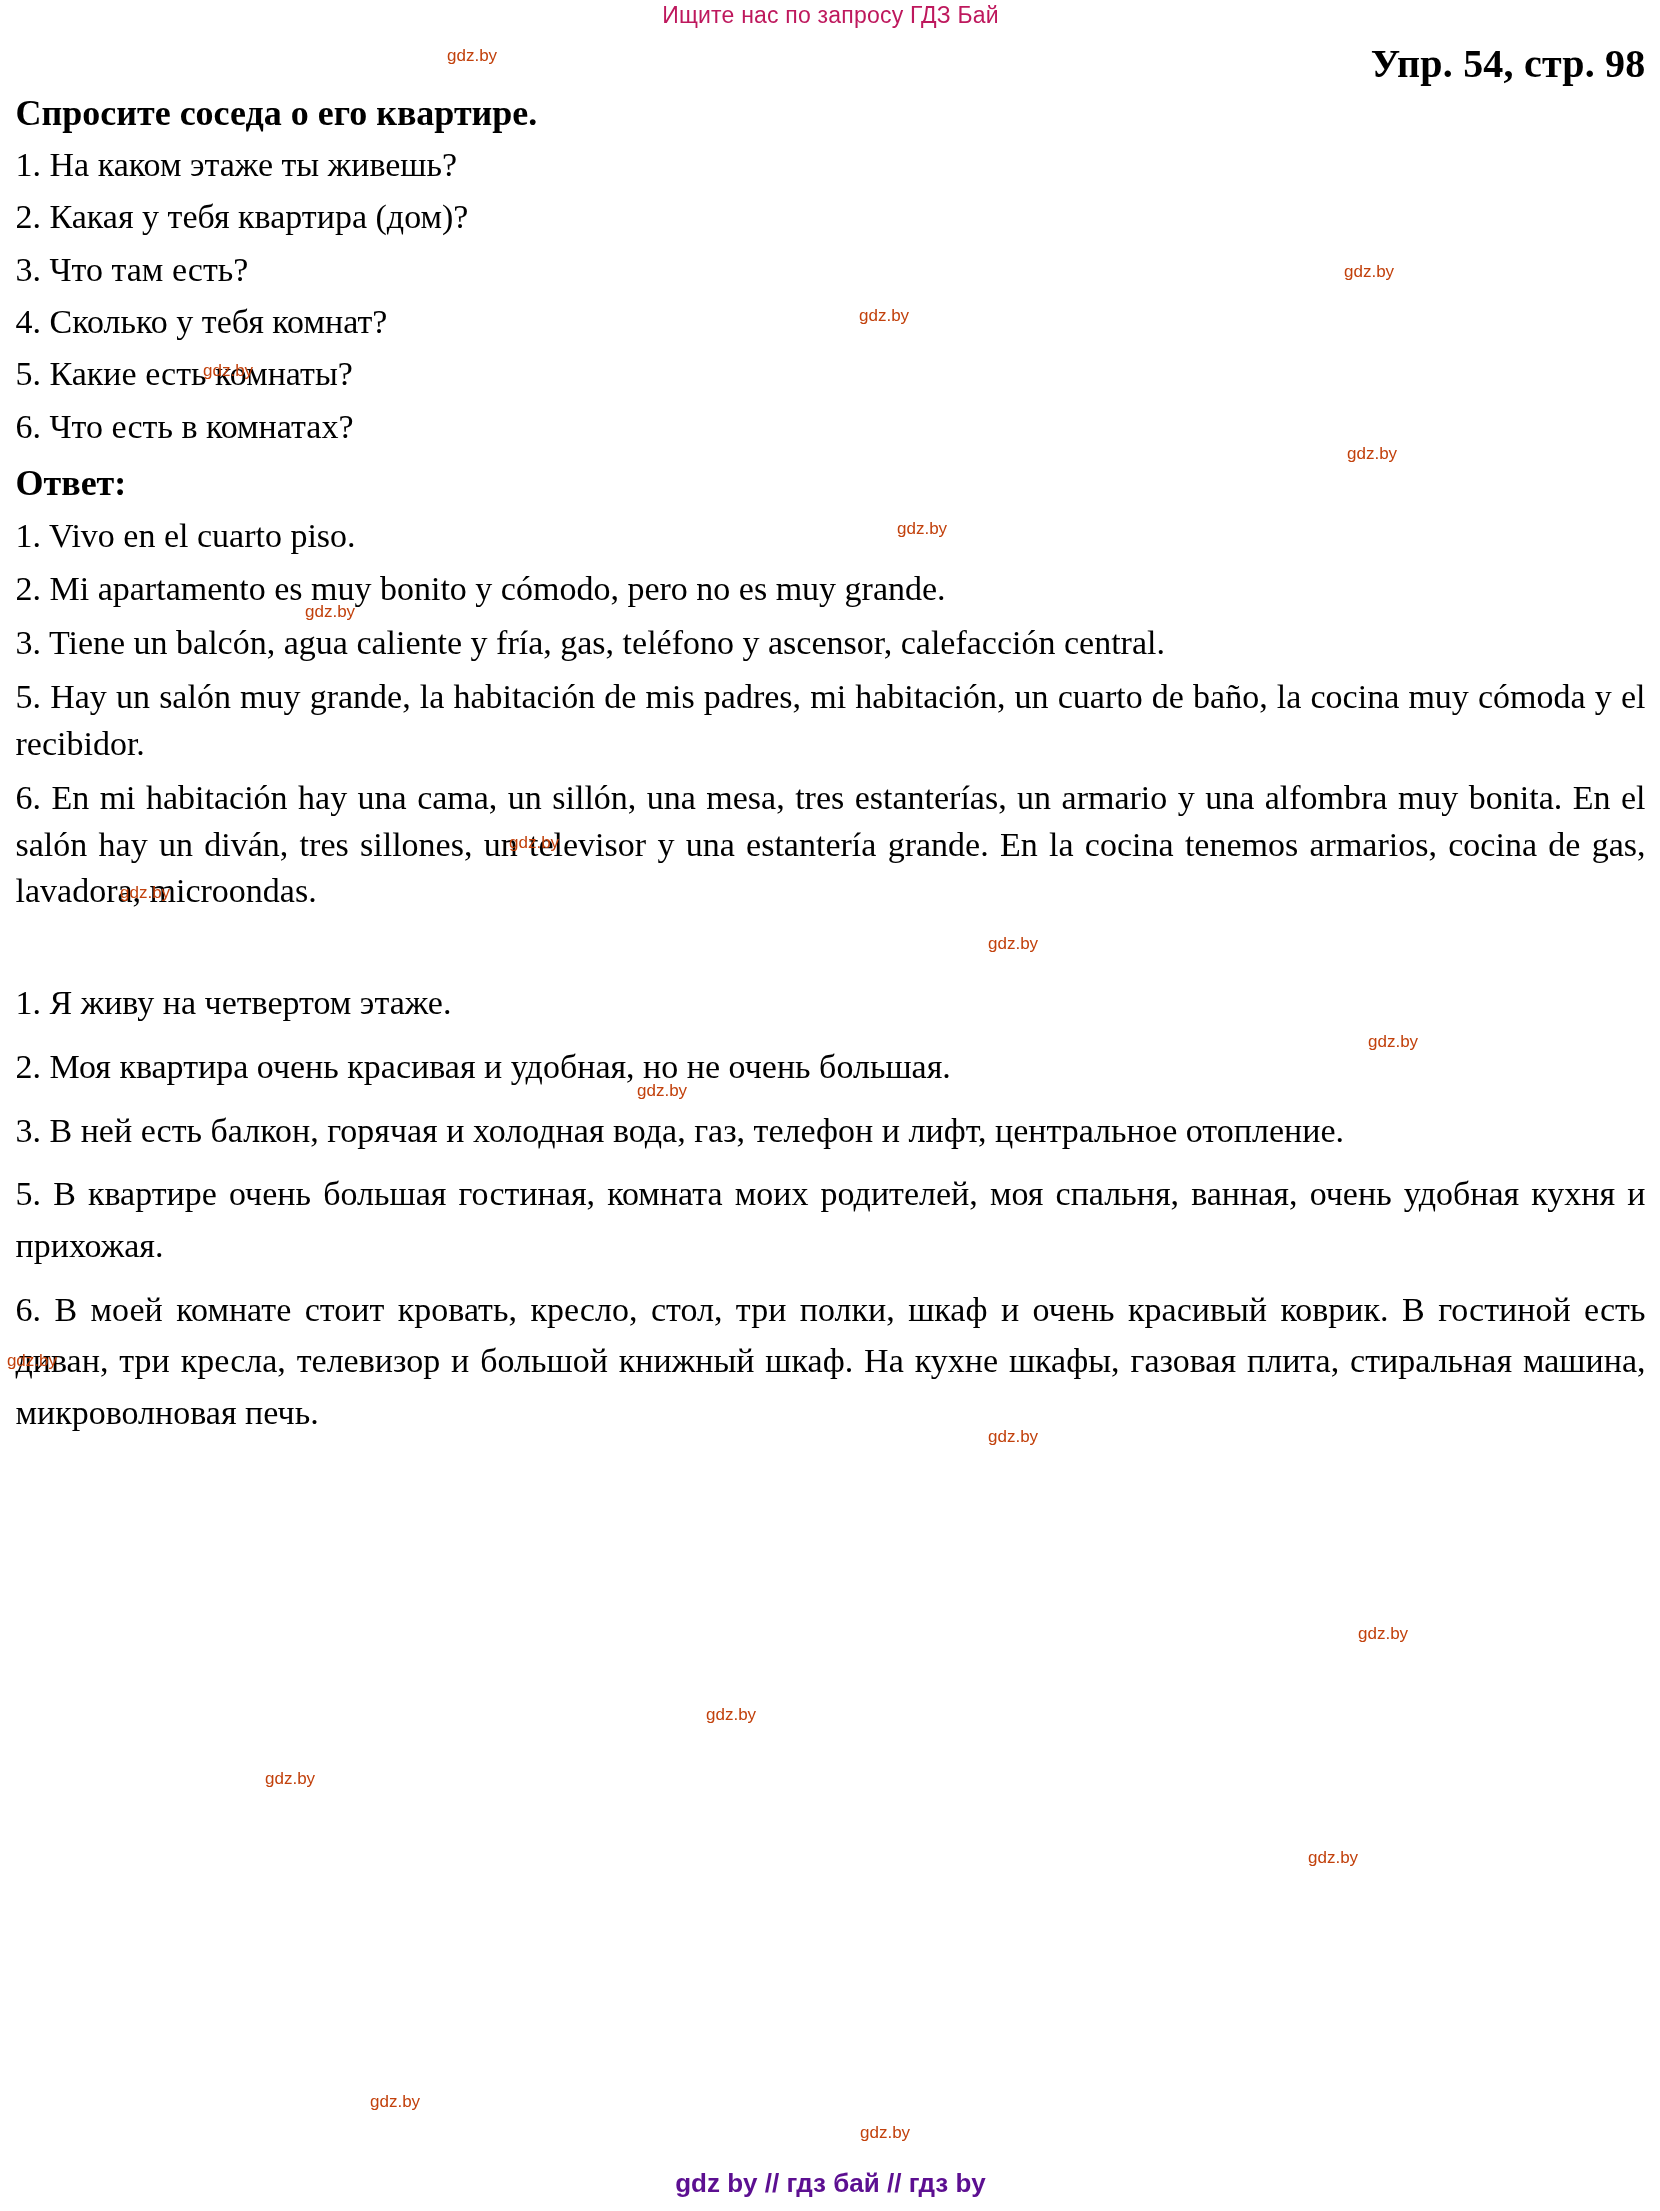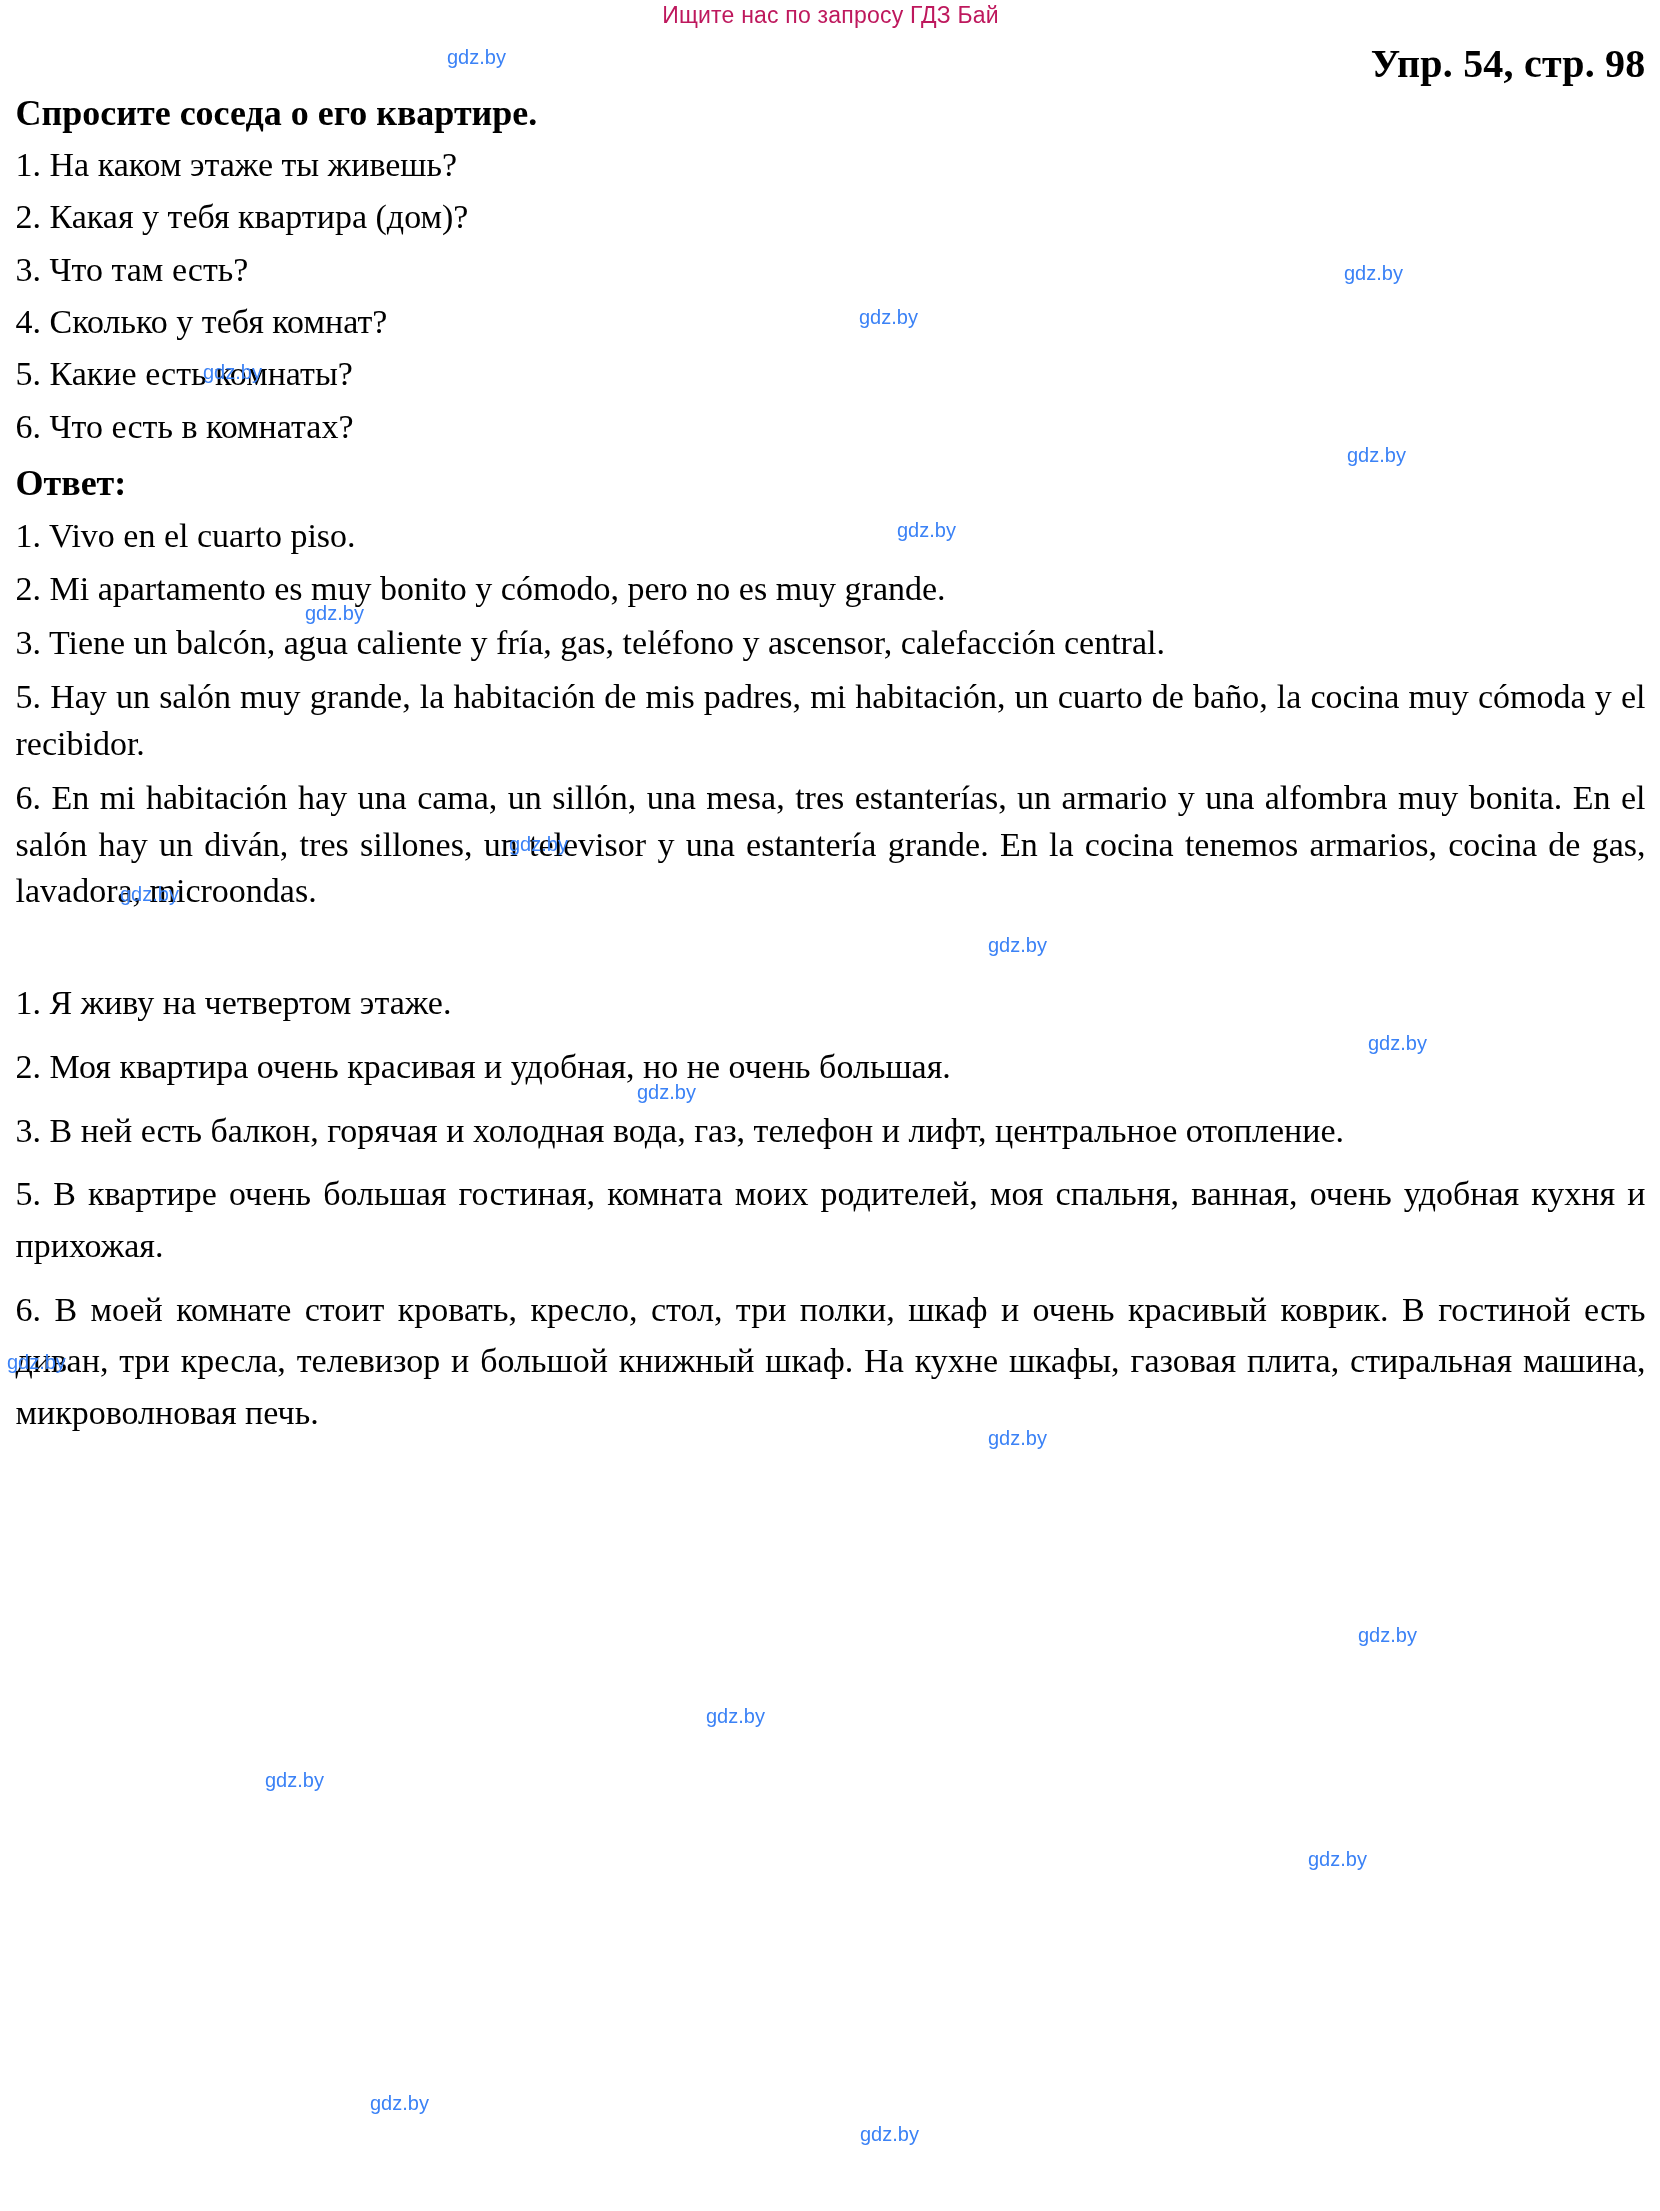--- a/index.html
+++ b/index.html
@@ -95,23 +95,23 @@
     text-align: justify;
     text-align-last: left;
   }
 
   .gap-block { height: 55px; }
 
   
   .wm {
     position: absolute;
     font-family: "Liberation Sans", "DejaVu Sans", sans-serif;
-    font-size: 20px;
+    font-size: 17px;
     font-weight: 400;
-    color: #3b82f6;
+    color: #c2410c;
     white-space: nowrap;
     pointer-events: none;
     z-index: 5;
   }
 
   
   .footer-bar {
     position: absolute;
     bottom: 12px;
     left: 0;
@@ -178,15 +178,16 @@
       <div class="wm" style="left: 6.9px; top: 1351px;">gdz.by</div>
       <div class="wm" style="left: 988px; top: 1427px;">gdz.by</div>
       <div class="wm" style="left: 1358px; top: 1624px;">gdz.by</div>
       <div class="wm" style="left: 706px; top: 1705px;">gdz.by</div>
       <div class="wm" style="left: 265px; top: 1769px;">gdz.by</div>
       <div class="wm" style="left: 1308px; top: 1848px;">gdz.by</div>
       <div class="wm" style="left: 370px; top: 2092px;">gdz.by</div>
       <div class="wm" style="left: 860px; top: 2123px;">gdz.by</div>
     </div>
 
+  <div class="footer-bar" style="color: rgb(92, 15, 145);">gdz by  //  гдз бай  //  гдз by</div>
 
 </div>
 
 
 </body></html>

